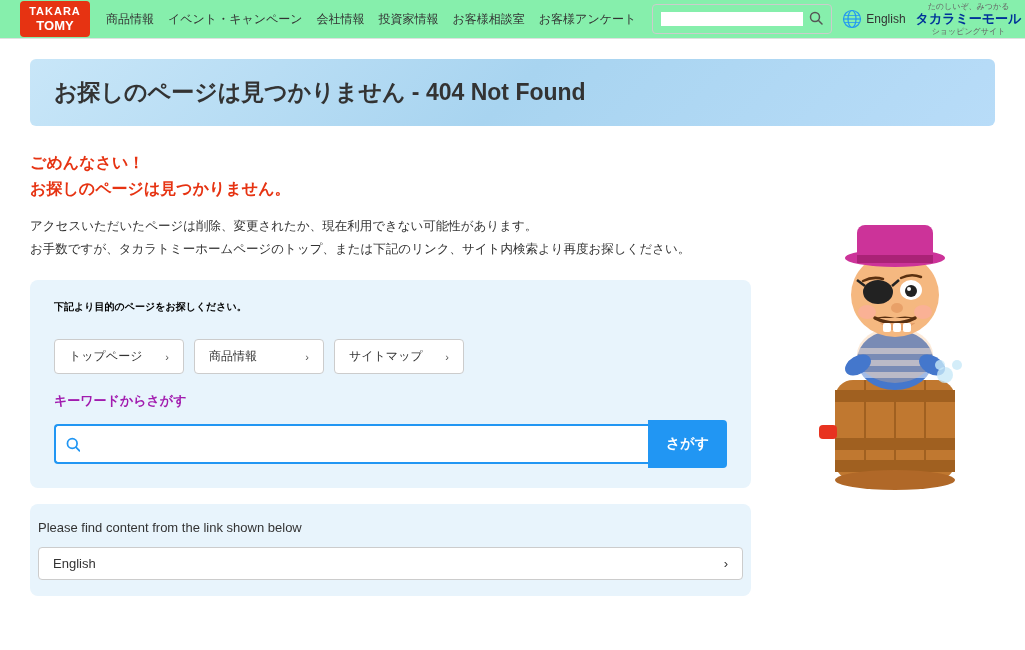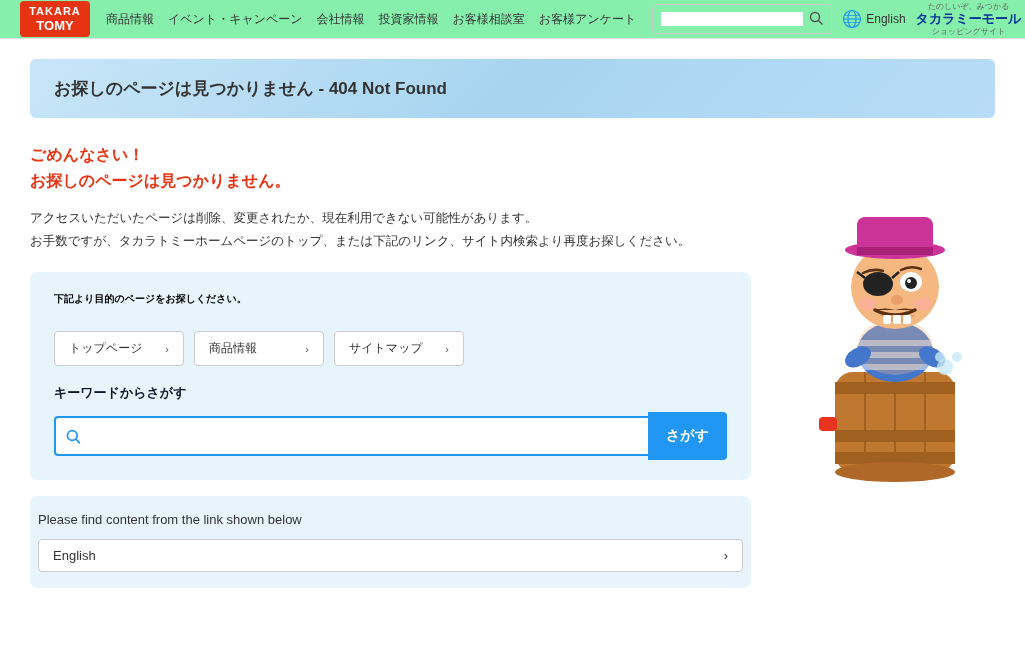--- a/index.html
+++ b/index.html
@@ -117,21 +117,21 @@
     
     .banner-404 {
       background: linear-gradient(135deg, #c8e6f8 0%, #a8d4f0 50%, #b8dcf8 100%);
       border-radius: 6px;
       padding: 18px 24px;
       margin-bottom: 24px;
       position: relative;
       overflow: hidden;
     }
     .banner-404 h1 {
-      font-size: 17px;
+      font-size: 23px;
       font-weight: 600;
       color: #333;
     }
 
     
     .content-area {
       display: flex;
       gap: 24px;
     }
     .left-content {
@@ -190,21 +190,21 @@
       cursor: pointer;
       min-width: 130px;
       gap: 16px;
       text-decoration: none;
     }
     .link-btn .chevron { color: #555; font-size: 11px; }
 
     .keyword-title {
       font-size: 13px;
       font-weight: 600;
-      color: #0f172a;
+      color: #a21caf;
       margin-bottom: 10px;
     }
     .keyword-search {
       display: flex;
       align-items: center;
       gap: 0;
     }
     .keyword-input-wrap {
       display: flex;
       align-items: center;

